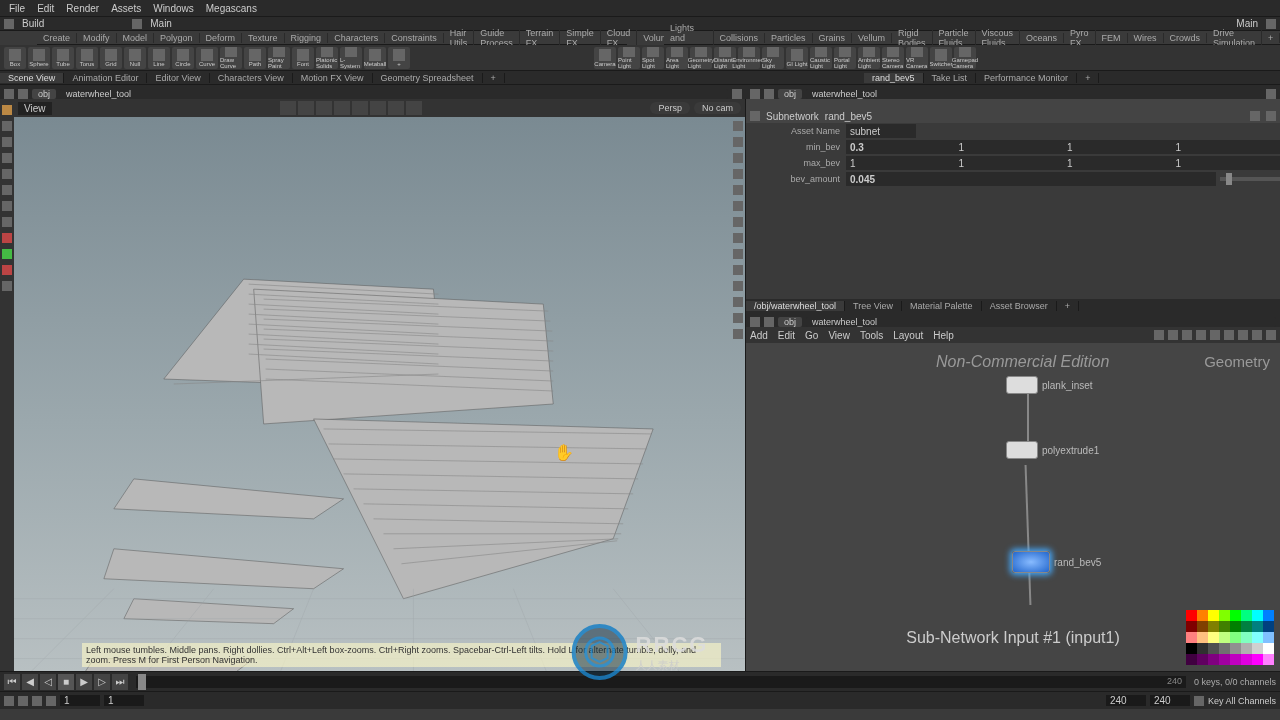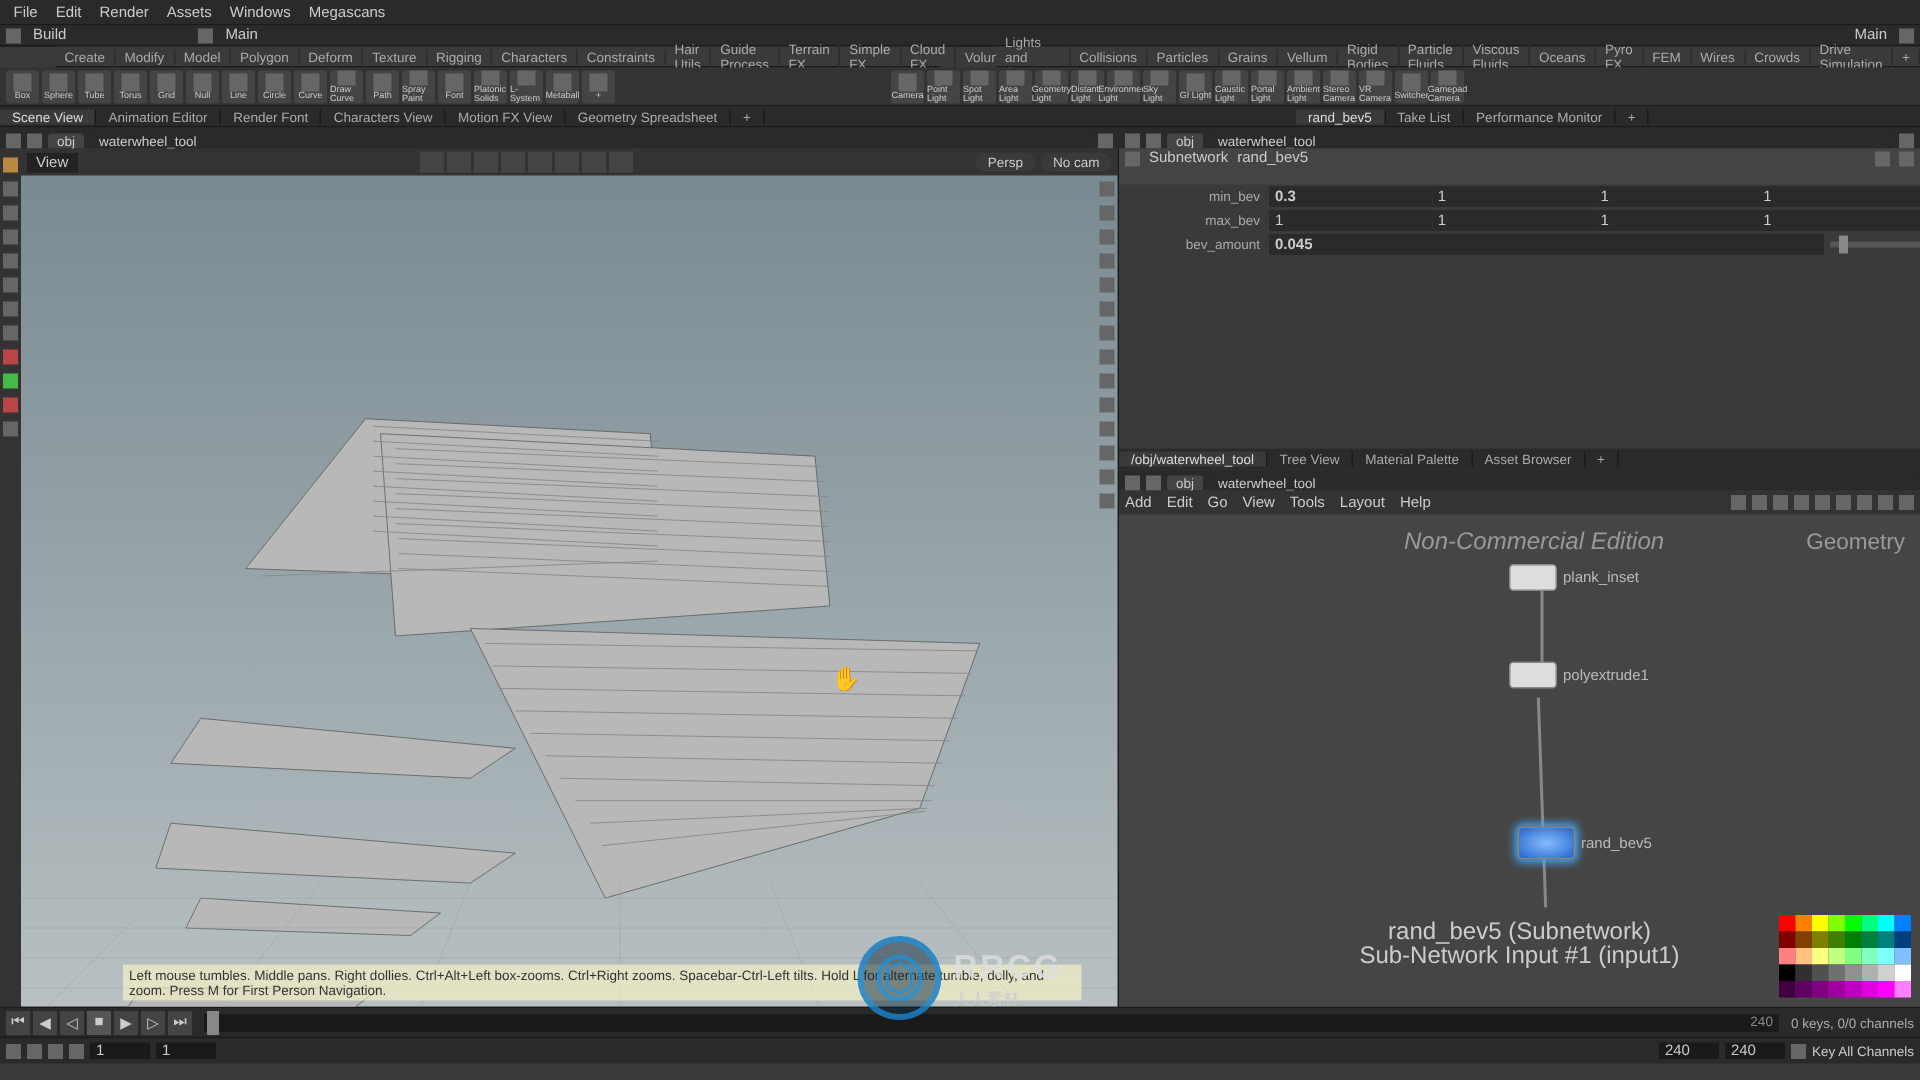--- a/index.html
+++ b/index.html
@@ -23,21 +23,21 @@
 .path-seg { background: #444; padding: 0 6px; border-radius: 2px; font-size: 9px; }
 .view-header { height: 18px; background: #333; display: flex; align-items: center; justify-content: space-between; padding: 0 4px; }
 .view-btns { display: flex; gap: 2px; }
 .view-btn { width: 16px; height: 14px; background: #444; }
 .pill { background: rgba(60,60,60,0.8); padding: 1px 8px; border-radius: 8px; font-size: 9px; }
 .viewport { flex: 1; background: linear-gradient(#7a8a92 0%, #9ba8ad 55%, #b8c0c2 100%); position: relative; }
 .viewport-right-tools { position: absolute; right: 2px; top: 4px; display: flex; flex-direction: column; gap: 6px; }
 .status-bar { position: absolute; bottom: 4px; left: 24px; right: 24px; background: rgba(255,250,200,0.6); color: #333; padding: 2px 4px; font-size: 9px; margin-left: 44px; }
 .right-pane { width: 534px; display: flex; flex-direction: column; }
 .params { background: #3a3a3a; }
-.param-header { height: 16px; background: #444; display: flex; align-items: flex-end; padding: 12px 4px; gap: 6px; }
+.param-header { height: 16px; background: #444; display: flex; align-items: flex-start; padding: 12px 4px; gap: 6px; }
 .param-row { display: flex; align-items: center; height: 16px; }
 .param-label { width: 100px; text-align: right; padding-right: 6px; font-size: 9px; color: #aaa; }
 .param-field { flex: 1; background: #2a2a2a; height: 14px; padding: 0 4px; font-size: 10px; display: flex; align-items: center; }
 .param-field.bold { font-weight: bold; }
 .slider { width: 60px; height: 4px; background: #555; position: relative; margin-left: 4px; }
 .slider-thumb { width: 6px; height: 12px; background: #888; position: absolute; top: -4px; }
 .network-area { flex: 1; display: flex; flex-direction: column; background: #3f3f3f; }
 .network-tabs { height: 14px; background: #2a2a2a; display: flex; align-items: center; }
 .network-menubar { height: 16px; background: #333; display: flex; align-items: center; padding: 0 4px; gap: 10px; justify-content: space-between; }
 .network-view { flex: 1; position: relative; background: #454545; overflow: hidden; }
@@ -254,21 +254,21 @@
         <div class="shelf-icon"></div>
         <span style="font-size:6px">Gamepad Camera</span>
       </div>
     </div>
 </div>
 
 <div style="display:flex">
   <div class="pane-tabs" style="width:864px">
     <span class="pane-tab active">Scene View</span>
     <span class="pane-tab">Animation Editor</span>
-    <span class="pane-tab">Render Font</span>
+    <span class="pane-tab">Editor View</span>
     <span class="pane-tab">Characters View</span>
     <span class="pane-tab">Motion FX View</span>
     <span class="pane-tab">Geometry Spreadsheet</span>
     <span class="pane-tab">+</span>
   </div>
   <div class="pane-tabs" style="flex:1">
     <span class="pane-tab active">rand_bev5</span>
     <span class="pane-tab">Take List</span>
     <span class="pane-tab">Performance Monitor</span>
     <span class="pane-tab">+</span>
@@ -408,20 +408,24 @@
   <div class="right-pane">
 
     <div class="params" style="height:200px">
       <div class="param-header">
         <span class="icon-sq"></span>
         <span>Subnetwork</span>
         <span style="flex:1">rand_bev5</span>
         <span class="icon-sq"></span>
         <span class="icon-sq"></span>
       </div>
+      <div class="param-row">
+        <div class="param-label">Asset Name</div>
+        <div class="param-field" style="flex:0 0 70px">subnet</div>
+      </div>
       <div id="param-rows">
           <div class="param-row">
             <div class="param-label">min_bev</div>
             <div class="param-field bold">0.3</div>
             <div class="param-field">1</div>
             <div class="param-field">1</div>
             <div class="param-field">1</div>
           </div>
           <div class="param-row">
             <div class="param-label">max_bev</div>
@@ -488,21 +492,20 @@
             <span class="node-label">plank_inset</span>
         </div>
         <div class="node" style="left:260px;top:98px">
           <div class="node-body"></div>
             <span class="node-label">polyextrude1</span>
         </div>
         <div class="node sel" style="left:266px;top:208px">
           <div class="node-body" style="width:38px;height:22px"></div>
             <span class="node-label">rand_bev5</span>
         </div>
-        <div class="net-text" style="bottom:40px;left:0;right:0;text-align:center;color:#ccc">rand_bev5 (Subnetwork)</div>
         <div class="net-text" style="bottom:24px;left:0;right:0;text-align:center;color:#ccc">Sub-Network Input #1 (input1)</div>
         <div class="palette" id="palette">
             <div class="swatch" style="background: rgb(255, 0, 0);"></div>
             <div class="swatch" style="background: rgb(255, 128, 0);"></div>
             <div class="swatch" style="background: rgb(255, 255, 0);"></div>
             <div class="swatch" style="background: rgb(128, 255, 0);"></div>
             <div class="swatch" style="background: rgb(0, 255, 0);"></div>
             <div class="swatch" style="background: rgb(0, 255, 128);"></div>
             <div class="swatch" style="background: rgb(0, 255, 255);"></div>
             <div class="swatch" style="background: rgb(0, 128, 255);"></div>

